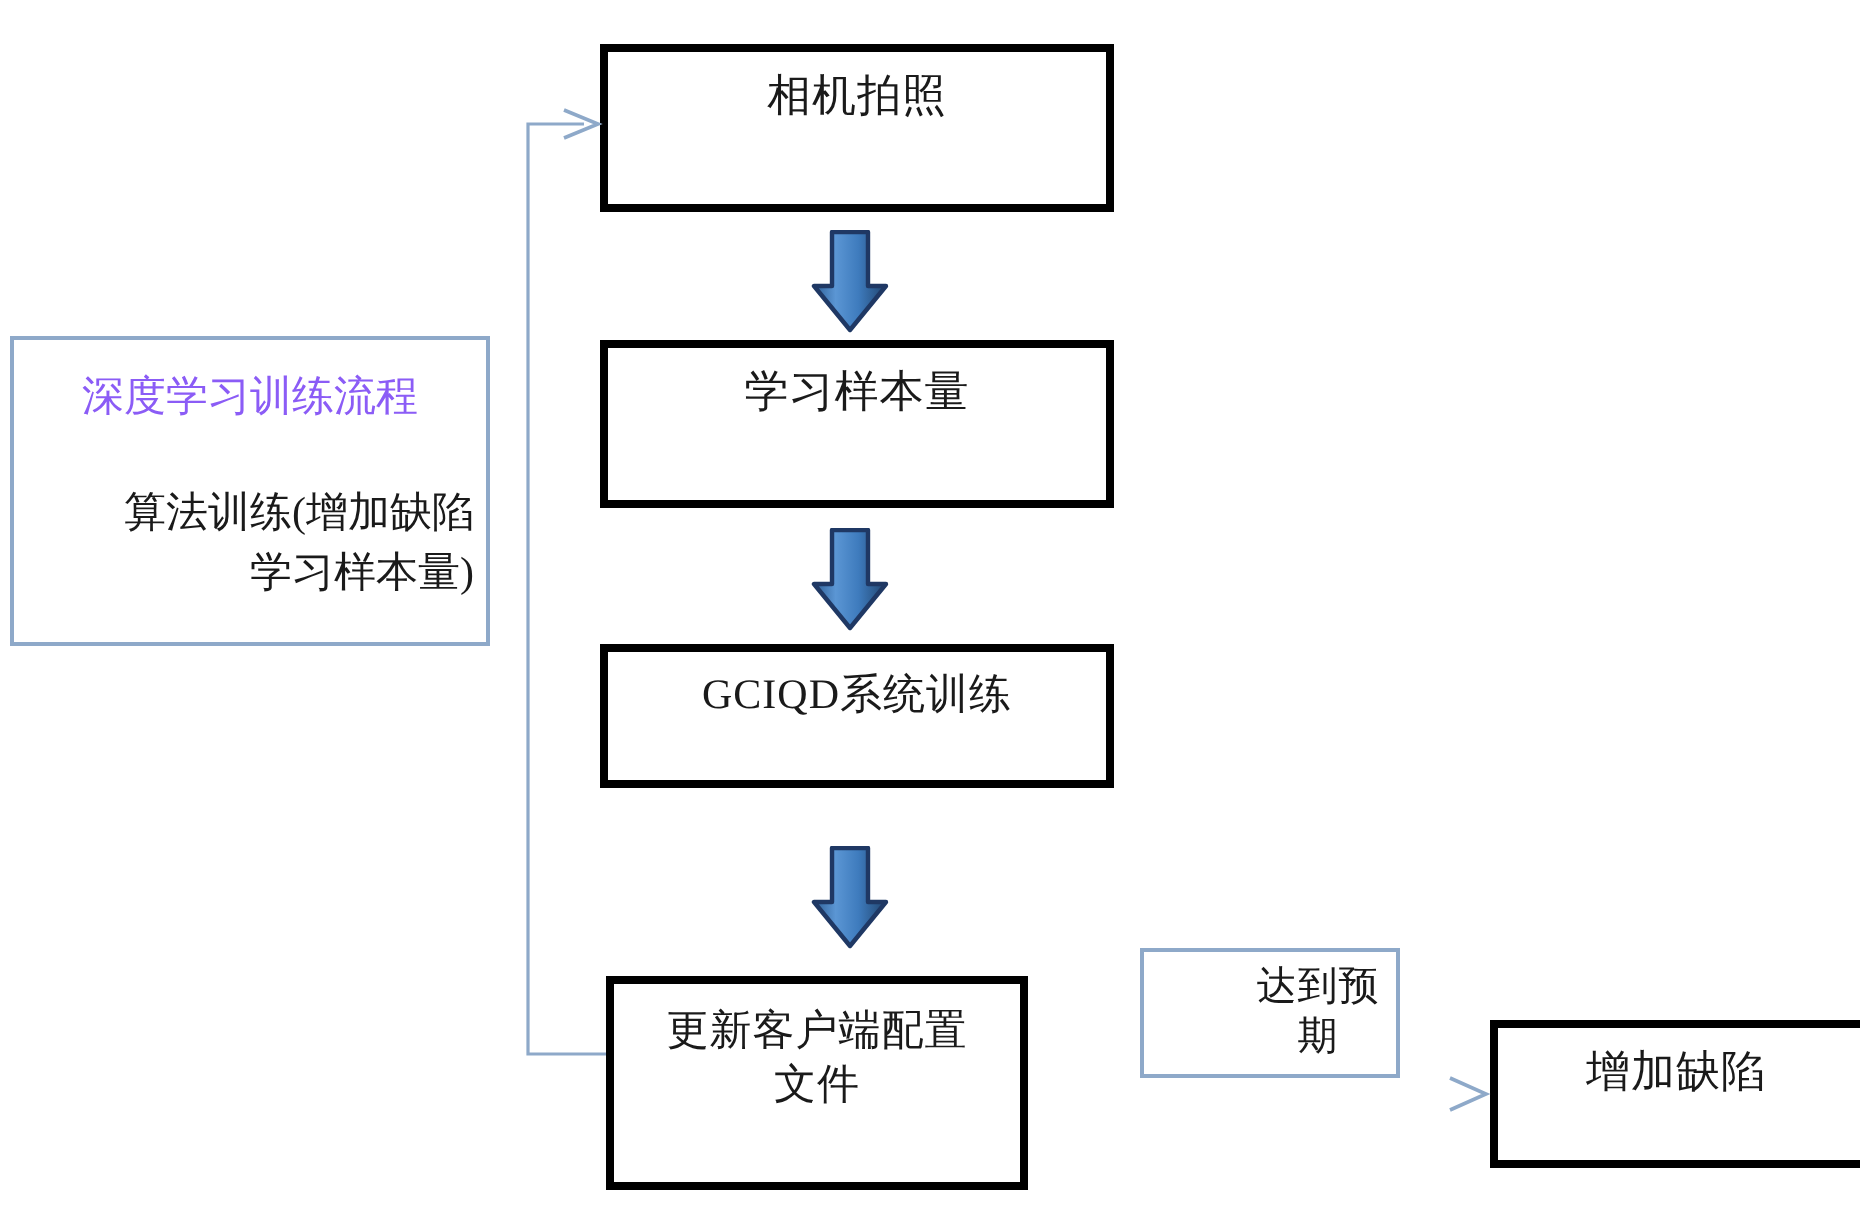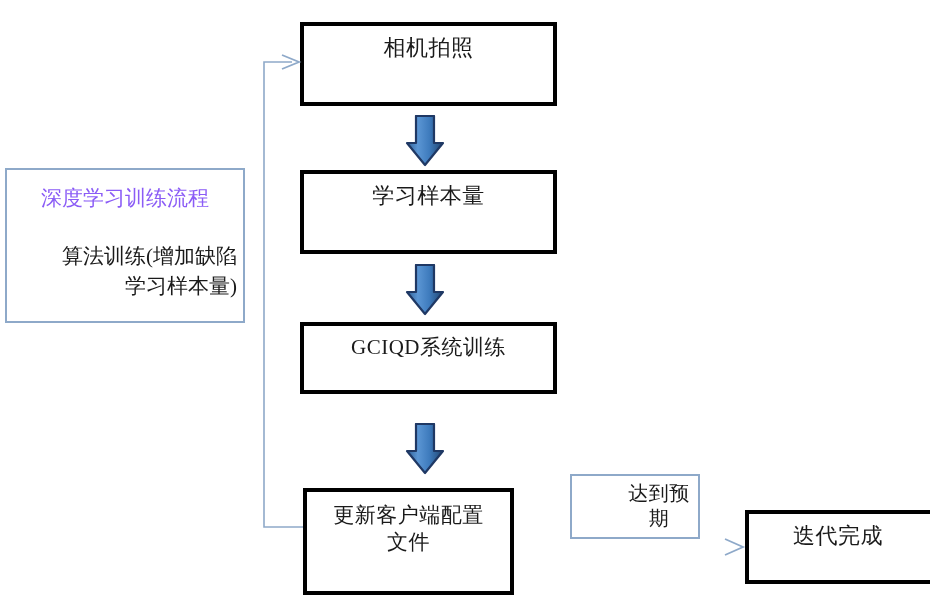--- a/index.html
+++ b/index.html
@@ -157,21 +157,21 @@
   <div class="node box-heavy" style="left:303px; top:488px; width:211px; height:107px;">
     <div class="label fs-21" style="top:10px;">更新客户端配置
 文件</div>
   </div>
 
   <div class="node box-light" style="left:570px; top:474px; width:130px; height:65px;">
     <div class="label lbl-mid fs-20">达到预期</div>
   </div>
 
   <div class="node box-heavy" style="left:745px; top:510px; width:200px; height:74px;">
-    <div class="label fs-22" style="top:8px; right:14px;">迭代完成</div>
+    <div class="label fs-22" style="top:8px; right:14px;">增加缺陷</div>
   </div>
 
   <div class="conn" style="left:0px; top:0px; width:930px; height:605px; pointer-events:none;">
     <svg width="930" height="605" viewBox="0 0 930 605">
 
       <path d="M303,527 L264,527 L264,62 L292,62" fill="none" stroke="#8ea9c9" stroke-width="1.6"></path>
 
       <path d="M282,55 L299,62 L282,69" fill="none" stroke="#8ea9c9" stroke-width="1.8" stroke-linejoin="miter" stroke-linecap="butt"></path>
     </svg>
   </div>

